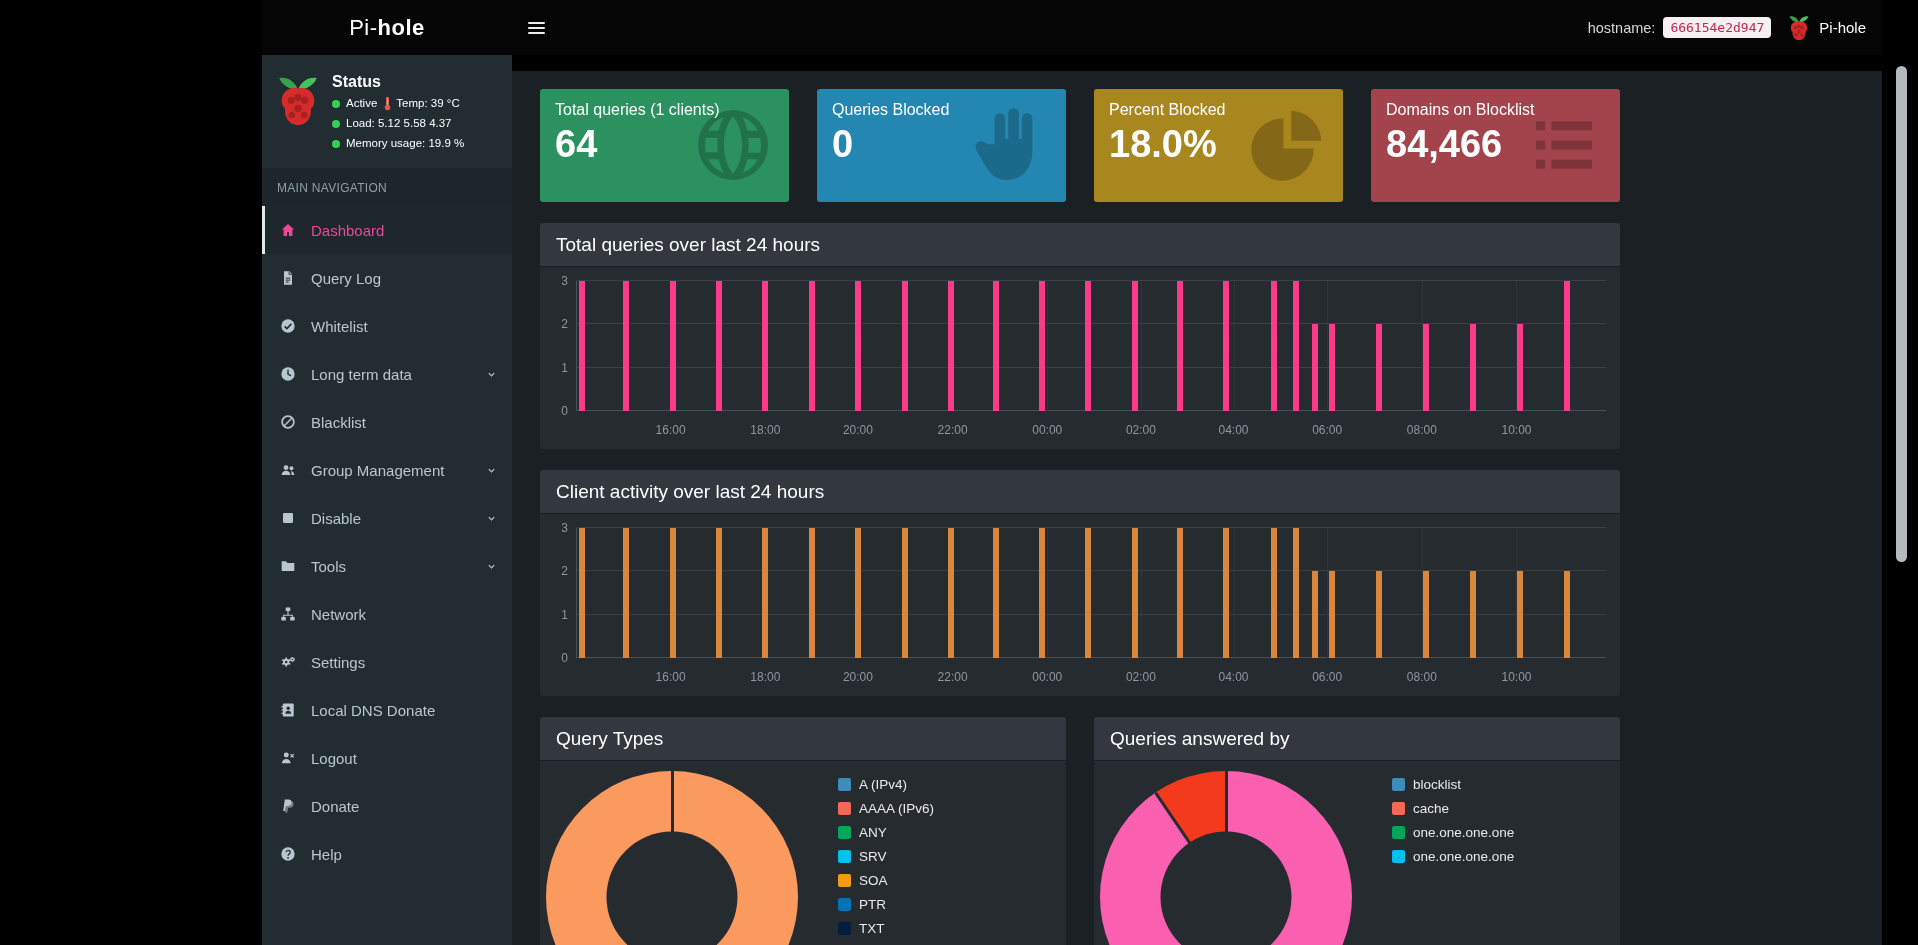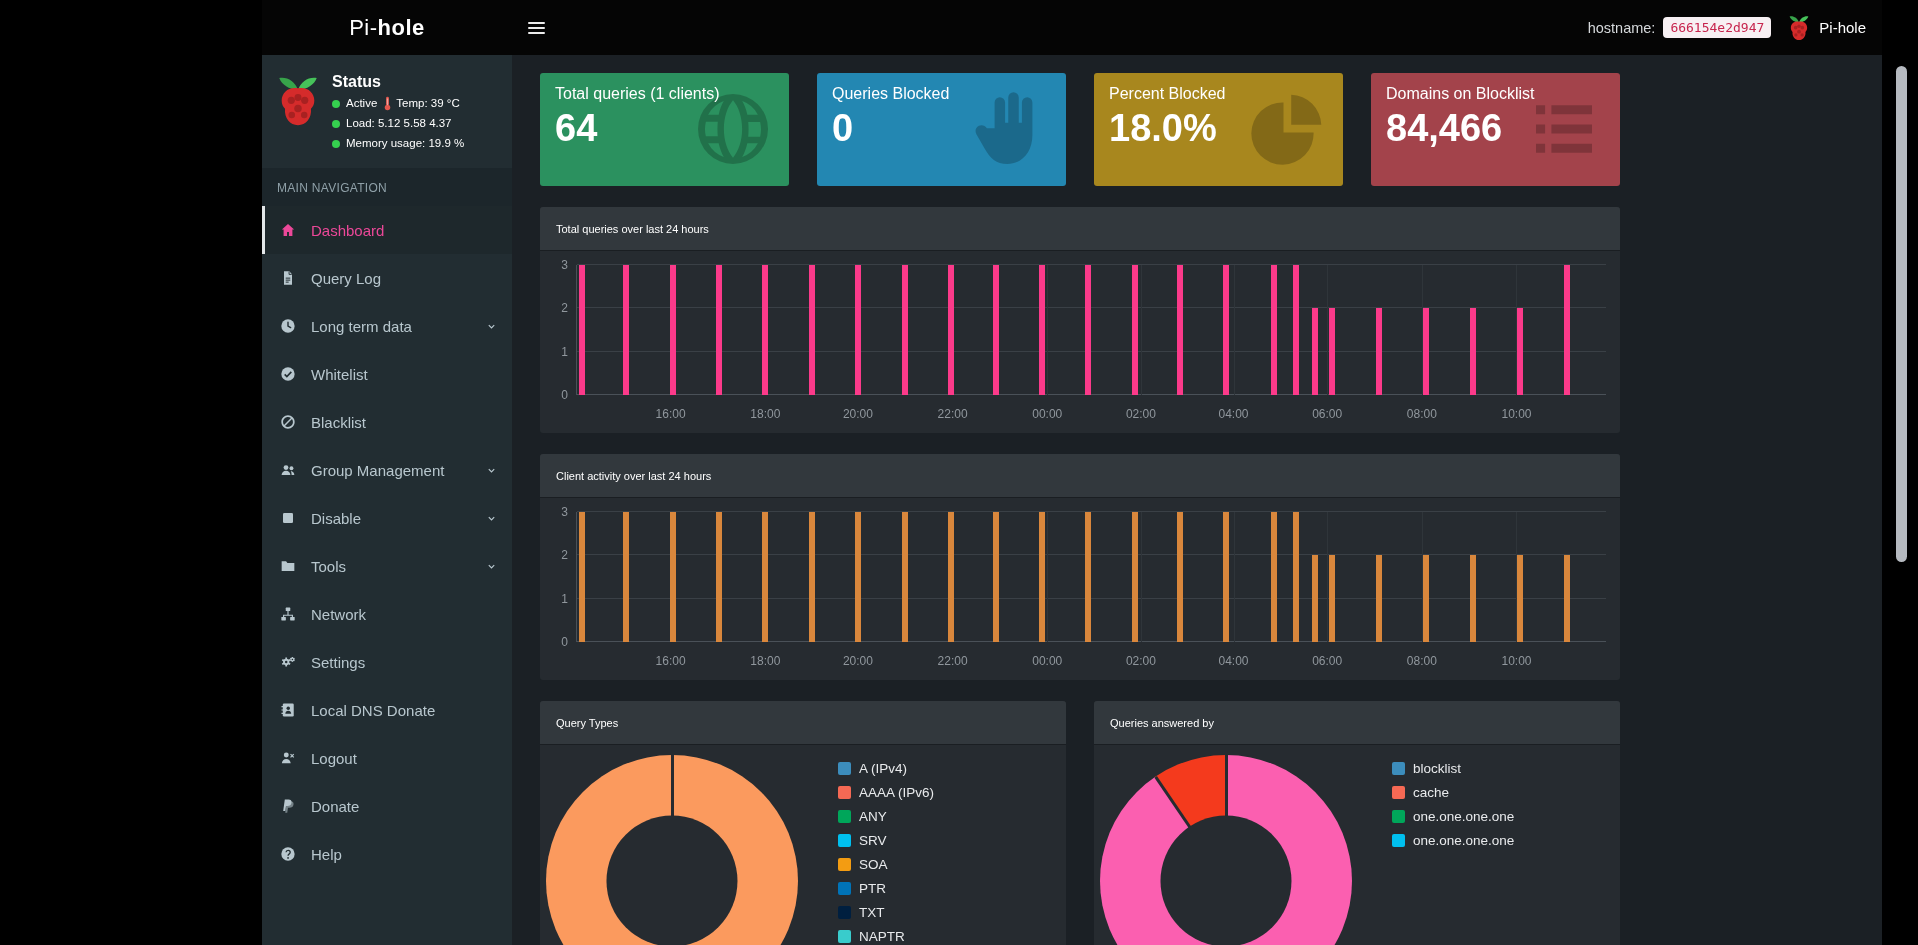--- a/index.html
+++ b/index.html
@@ -30,29 +30,29 @@
 .status-dot{display:inline-block;width:8px;height:8px;border-radius:50%;margin-right:2px;flex:none}
 .thermo{width:9px;height:15px;margin-left:2px;display:block}
 .nav-header{background:#1c262b;color:#8fa0a8;font-size:12px;padding:13px 15px 11px;letter-spacing:.3px}
 .nav{list-style:none}
 .nav-item{display:flex;align-items:center;height:48px;padding:0 14px 0 15px;border-left:3px solid transparent;color:var(--sidebar-text);font-size:15px;cursor:pointer}
 .nav-item.active{background:#1e282c;border-left-color:#e3e7e9;color:#ec4899}
 .nav-icon{width:20px;margin-right:11px;display:flex;align-items:center}
 .nav-icon svg{width:16px;height:16px;fill:currentColor}
 .chevron{margin-left:auto;display:flex}
 .chevron svg{width:13px;height:13px;stroke:currentColor;fill:none}
-.content{position:absolute;left:512px;top:55px;width:1370px;bottom:0;background:var(--page);overflow:hidden;padding:18px 0 0 28px}
+.content{position:absolute;left:512px;top:71px;width:1370px;bottom:0;background:var(--page);overflow:hidden;padding:18px 0 0 28px}
 .cards-row{display:flex;gap:28px;width:1080px;margin-bottom:21px}
 .stat-card{flex:1;height:113px;border-radius:3px;position:relative;padding:12px 15px;color:#fff;display:block;cursor:pointer;overflow:hidden;text-decoration:none}
 .stat-title{font-size:16px;position:relative;z-index:2}
 .stat-value{font-size:38px;font-weight:700;margin-top:4px;position:relative;z-index:2}
 .stat-icon{position:absolute;right:14px;top:14px;z-index:1}
 .stat-icon svg{width:84px;height:84px;fill:rgba(0,0,0,0.22)}
 .panel{width:1080px;background:var(--panel);border-radius:3px;margin-bottom:21px}
-.panel-head{height:44px;display:flex;align-items:center;padding:16px 16px;background:var(--panel-head);border-bottom:1px solid #1a1e22;border-radius:3px 3px 0 0;color:#fff;font-size:11px}
+.panel-head{height:44px;display:flex;align-items:center;padding:16px 16px;background:var(--panel-head);border-bottom:1px solid #1a1e22;border-radius:3px 3px 0 0;color:#fff;font-size:19px}
 .chart-body{position:relative;height:182px}
 .plot{position:absolute;left:36px;right:14px;top:14px;bottom:38px;border-left:1px solid var(--grid-strong)}
 .hgrid{position:absolute;left:0;right:0;height:1px;background:var(--grid)}
 .hgrid.zero{background:var(--grid-strong)}
 .vgrid{position:absolute;top:0;bottom:0;width:1px;background:#2f353a}
 .ytick{position:absolute;left:-9px;transform:translate(-100%,50%);color:var(--tick);font-size:12px}
 .xtick{position:absolute;bottom:-26px;transform:translateX(-50%);color:var(--tick);font-size:12px}
 .bar{position:absolute;bottom:0;width:6px;transform:translateX(-50%)}
 .bottom-row{display:flex;gap:28px;width:1080px}
 .half{flex:1;margin-bottom:0}
@@ -162,38 +162,38 @@
               <path d="M8.6 12.2h6.8M8.6 15.2h6.8M8.6 18.2h4.4" stroke="#222d32" stroke-width="1.5" fill="none"></path>
               <path d="M13.6 2.4v4.2h4" fill="none" stroke="#222d32" stroke-width="1.4"></path>
             </svg>
           </span>
           <span class="nav-label">Query Log</span>
         </li>
         <li class="nav-item">
           <span class="nav-icon">
             <svg viewBox="0 0 24 24">
               <circle cx="12" cy="12" r="10"></circle>
+              <path d="M7 12.5l3.3 3.3 6.7-7" fill="none" stroke="#222d32" stroke-width="2.5"></path>
+            </svg>
+          </span>
+          <span class="nav-label">Whitelist</span>
+        </li>
+        <li class="nav-item">
+          <span class="nav-icon">
+            <svg viewBox="0 0 24 24">
+              <circle cx="12" cy="12" r="10"></circle>
               <path d="M12 6.3V12l4 2.3" fill="none" stroke="#222d32" stroke-width="2.1" stroke-linecap="round"></path>
             </svg>
           </span>
           <span class="nav-label">Long term data</span>
           <span class="chevron">
             <svg viewBox="0 0 24 24">
               <path d="M7 9.5l5 5 5-5" stroke-width="2.2"></path>
             </svg>
           </span>
-        </li>
-        <li class="nav-item">
-          <span class="nav-icon">
-            <svg viewBox="0 0 24 24">
-              <circle cx="12" cy="12" r="10"></circle>
-              <path d="M7 12.5l3.3 3.3 6.7-7" fill="none" stroke="#222d32" stroke-width="2.5"></path>
-            </svg>
-          </span>
-          <span class="nav-label">Whitelist</span>
         </li>
         <li class="nav-item">
           <span class="nav-icon">
             <svg viewBox="0 0 24 24">
               <path d="M12 2C6.48 2 2 6.48 2 12s4.48 10 10 10 10-4.48 10-10S17.52 2 12 2zm0 2.6c1.64 0 3.15.54 4.38 1.44L6.04 16.38A7.37 7.37 0 0 1 4.6 12c0-4.08 3.32-7.4 7.4-7.4zm0 14.8c-1.64 0-3.15-.54-4.38-1.44L17.96 7.62A7.37 7.37 0 0 1 19.4 12c0 4.08-3.32 7.4-7.4 7.4z"></path>
             </svg>
           </span>
           <span class="nav-label">Blacklist</span>
         </li>
         <li class="nav-item">

